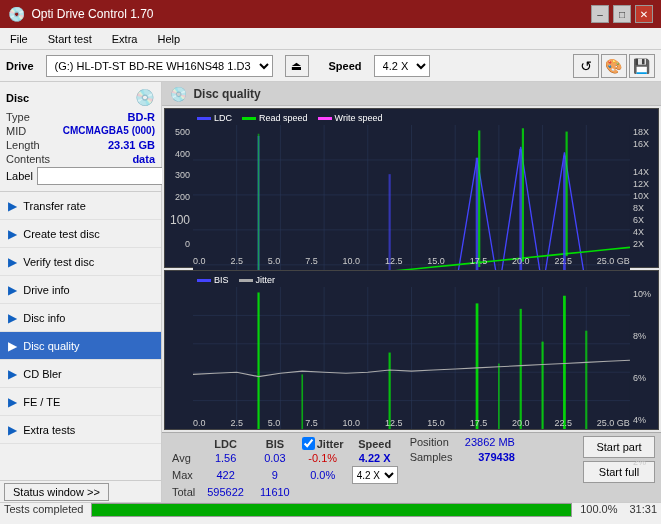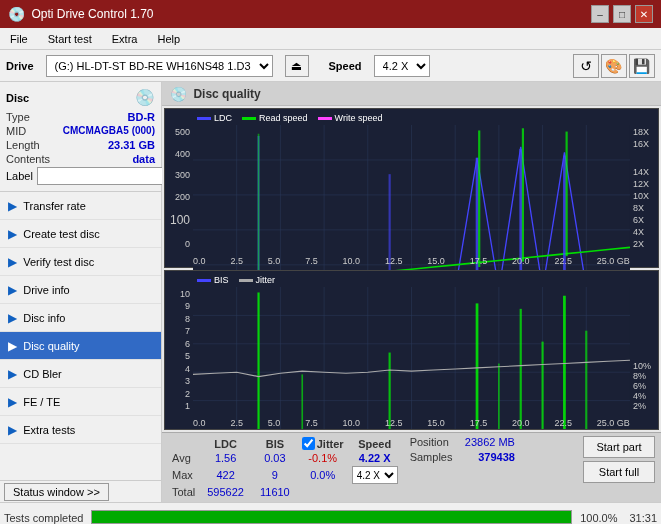--- a/index.html
+++ b/index.html
@@ -274,34 +274,22 @@
           <div style="display:flex;align-items:center;gap:3px;">
             <div style="width:14px;height:3px;background:#4444ff;"></div>
             <span style="font-size:9px;color:#fff;">BIS</span>
           </div>
           <div style="display:flex;align-items:center;gap:3px;">
             <div style="width:14px;height:3px;background:#aaaaaa;"></div>
             <span style="font-size:9px;color:#fff;">Jitter</span>
           </div>
         </div>
 
-        <div style="position:absolute;left:0;top:16px;bottom:16px;width:28px;display:flex;flex-direction:column;justify-content:space-between;align-items:flex-end;padding:2px 3px;">
-          <span style="font-size:9px;color:#ccc;">10</span>
-          <span style="font-size:9px;color:#ccc;">9</span>
-          <span style="font-size:9px;color:#ccc;">8</span>
-          <span style="font-size:9px;color:#ccc;">7</span>
-          <span style="font-size:9px;color:#ccc;">6</span>
-          <span style="font-size:9px;color:#ccc;">5</span>
-          <span style="font-size:9px;color:#ccc;">4</span>
-          <span style="font-size:9px;color:#ccc;">3</span>
-          <span style="font-size:9px;color:#ccc;">2</span>
-          <span style="font-size:9px;color:#ccc;">1</span>
-        </div>
-
-        <div style="position:absolute;right:0;top:16px;bottom:16px;width:28px;display:flex;flex-direction:column;justify-content:flex-end;align-items:flex-start;padding:2px 3px;">
+
+        <div style="position:absolute;right:0;top:16px;bottom:16px;width:28px;display:flex;flex-direction:column;justify-content:flex-start;align-items:flex-start;padding:2px 3px;gap:32px;">
           <span style="font-size:9px;color:#ccc;">10%</span>
           <span style="font-size:9px;color:#ccc;">8%</span>
           <span style="font-size:9px;color:#ccc;">6%</span>
           <span style="font-size:9px;color:#ccc;">4%</span>
           <span style="font-size:9px;color:#ccc;">2%</span>
         </div>
 
         <svg style="position:absolute;left:28px;right:28px;top:16px;bottom:16px;" preserveAspectRatio="none" viewBox="0 0 400 130" xmlns="http://www.w3.org/2000/svg">
           <rect width="400" height="130" fill="#1a2035"></rect>
 
@@ -407,20 +395,20 @@
       </div>
 
       <div style="display:flex;flex-direction:column;gap:3px;margin-left:auto;">
         <button style="width:72px;height:22px;font-size:11px;background:#f0f0f0;border:1px solid #999;cursor:pointer;">Start part</button>
         <button style="width:72px;height:22px;font-size:11px;background:#f0f0f0;border:1px solid #999;cursor:pointer;">Start full</button>
       </div>
     </div>
   </div>
 </div>
 
-<div style="height:22px;background:#f0f0f0;border-top:1px solid #ccc;display:flex;align-items:flex-end;padding:0 4px;gap:4px;">
+<div style="height:22px;background:#f0f0f0;border-top:1px solid #ccc;display:flex;align-items:flex-start;padding:0 4px;gap:4px;">
   <span style="font-size:11px;color:#333;">Tests completed</span>
   <div style="flex:1;height:14px;background:#fff;border:1px solid #999;margin:0 4px;">
     <div style="height:100%;background:#00aa00;width:100%;"></div>
   </div>
   <span style="font-size:11px;color:#333;">100.0%</span>
   <span style="font-size:11px;color:#333;margin-left:8px;">31:31</span>
 </div>
 
 </body></html>

